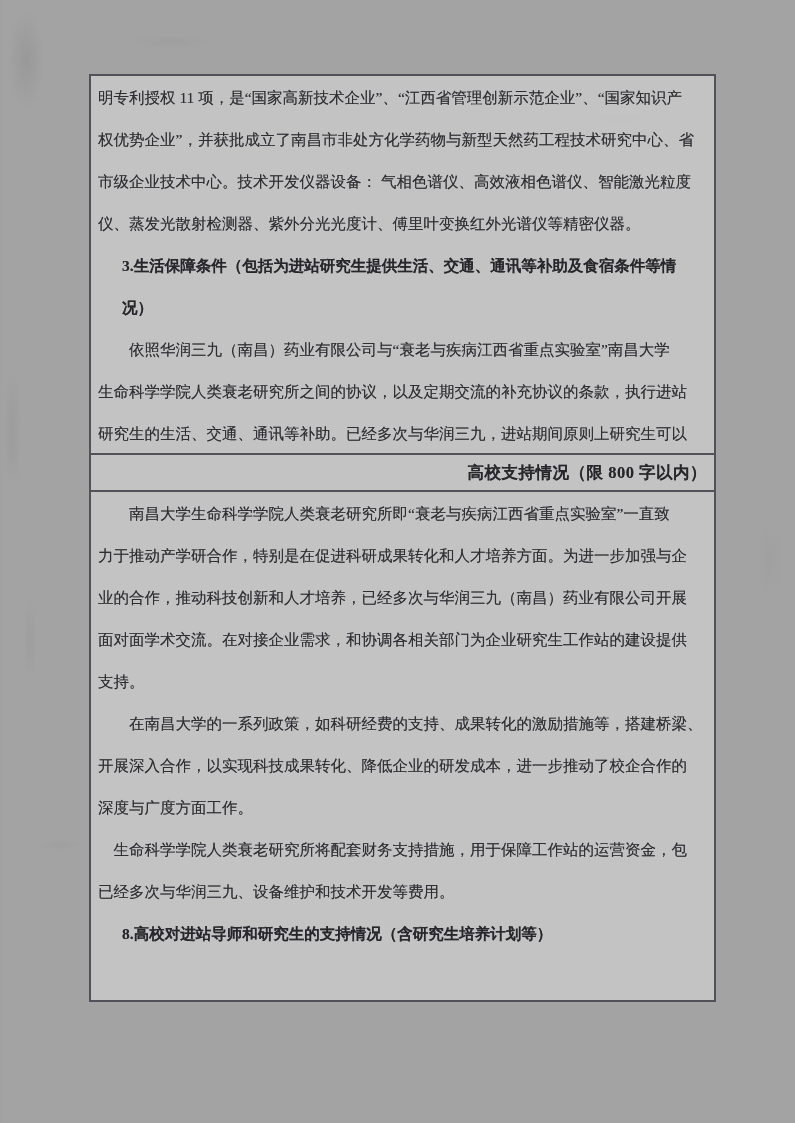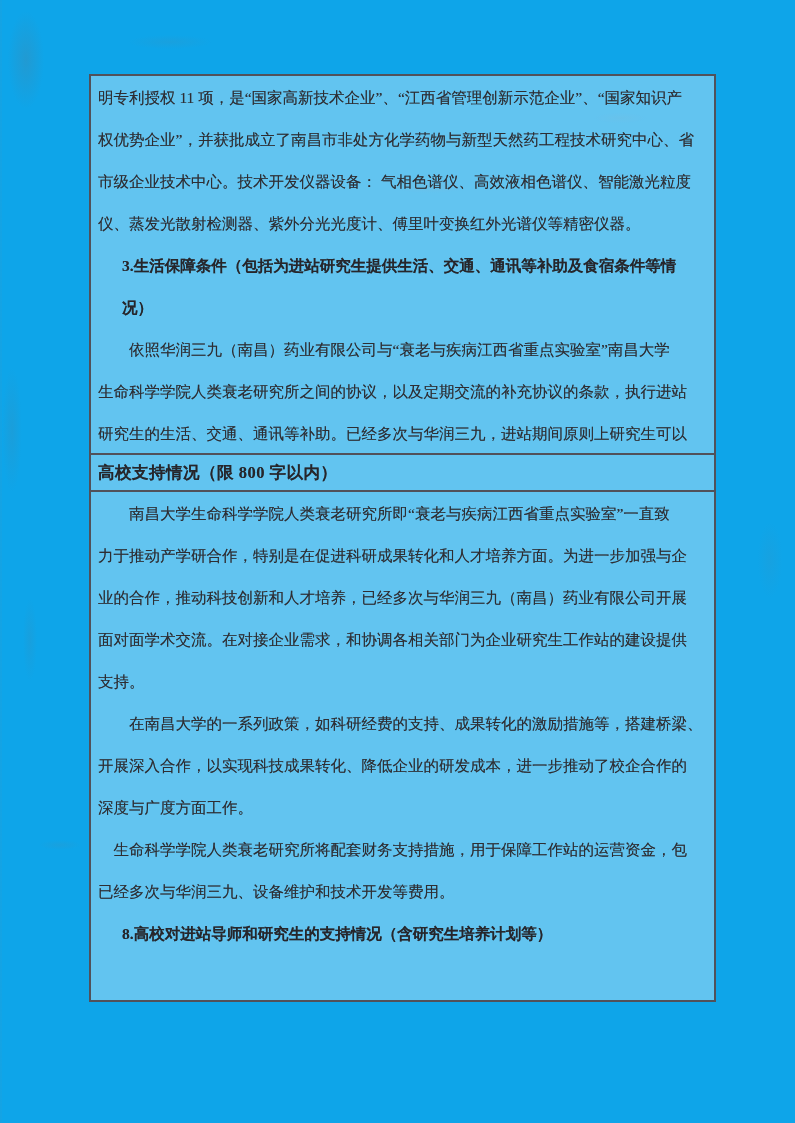--- a/index.html
+++ b/index.html
@@ -10,21 +10,21 @@
     width: 795px;
     height: 1123px;
     position: relative;
     background: #ffffff;
     font-family: "Liberation Serif", "DejaVu Serif", serif;
     overflow: hidden;
   }
   .paper {
     position: absolute;
     inset: 0;
-    background: #0ea5e9;
+    background: #a3a3a3;
   }
   
   .noise {
     position: absolute;
     inset: 0;
     pointer-events: none;
     background:
       radial-gradient(ellipse 26px 70px at 26px 60px,  rgba(110,110,118,0.20), transparent 70%),
       radial-gradient(ellipse 14px 90px at 12px 430px, rgba(110,110,118,0.13), transparent 70%),
       radial-gradient(ellipse 10px 60px at 30px 640px, rgba(110,110,118,0.10), transparent 70%),
@@ -51,21 +51,21 @@
   }
   .row-continuation {
     height: 379px;
     border-bottom: 2px solid #51515a;
   }
   .row-header {
     height: 37px;
     border-bottom: 2px solid #51515a;
     display: flex;
     align-items: center;
-    justify-content: flex-start;
+    justify-content: flex-end;
   }
   .row-university {
     height: 508px;
   }
   .txt {
     white-space: pre-line;
     font-size: 15.5px;
     line-height: 42px;
     color: #2e2e33;
     text-shadow: 0 0 0.6px rgba(46,46,51,0.55);

